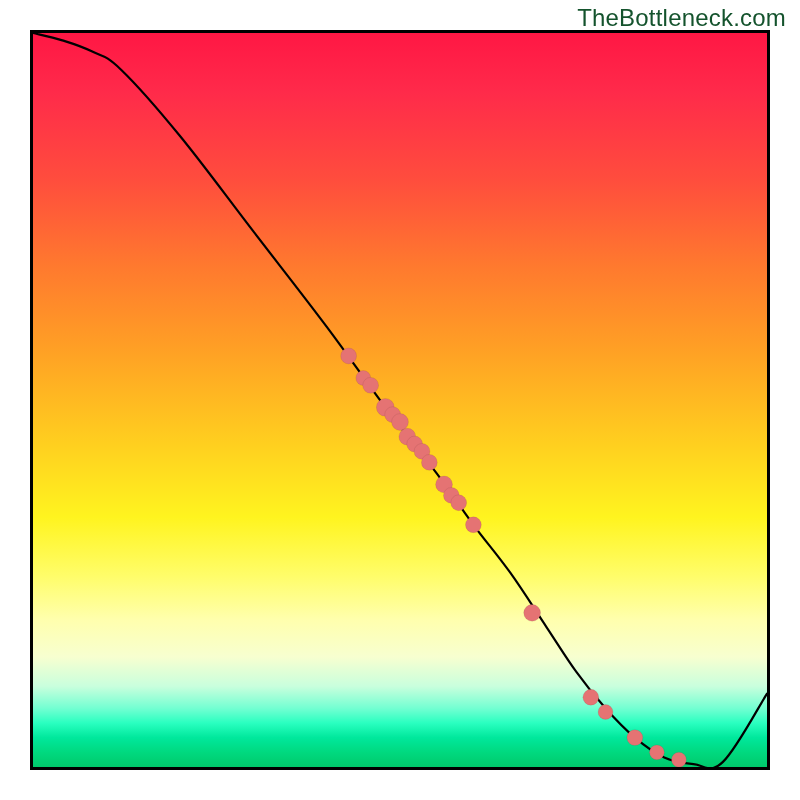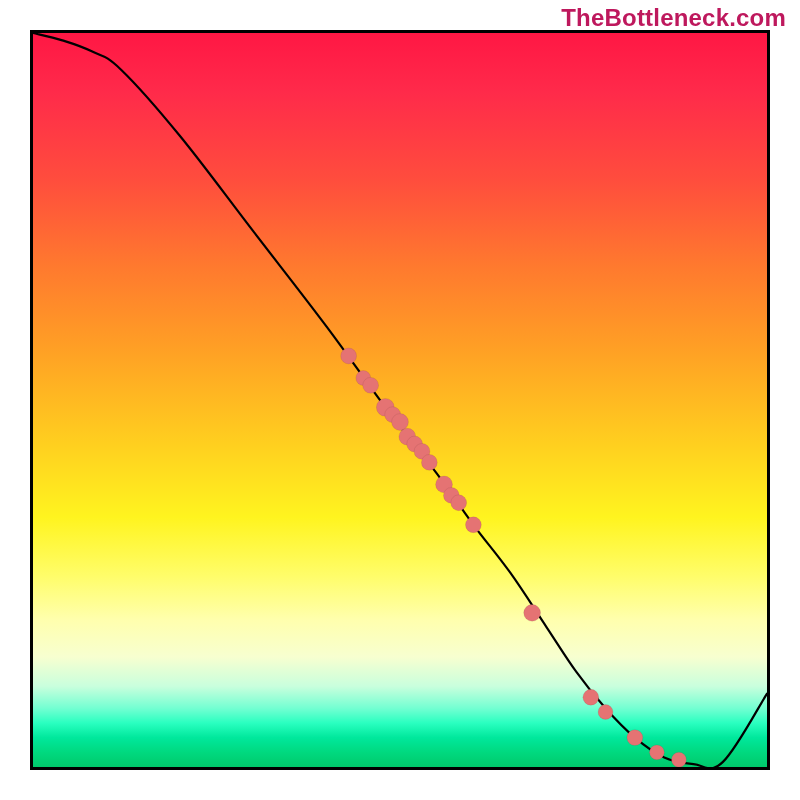--- a/index.html
+++ b/index.html
@@ -40,22 +40,22 @@
       #00d97f 98%,
       #00c96b 100%
     );
   }
   .watermark {
     position: absolute;
     top: 4px;
     right: 14px;
     font-family: Arial, Helvetica, sans-serif;
     font-size: 24px;
-    font-weight: 700;
-    color: #be185d;
+    font-weight: 400;
+    color: #14532d;
     text-shadow: 0 1px 0 rgba(255,255,255,0.3);
     letter-spacing: 0.2px;
   }
   svg.overlay {
     position: absolute;
     inset: 0;
     width: 100%;
     height: 100%;
   }
   

